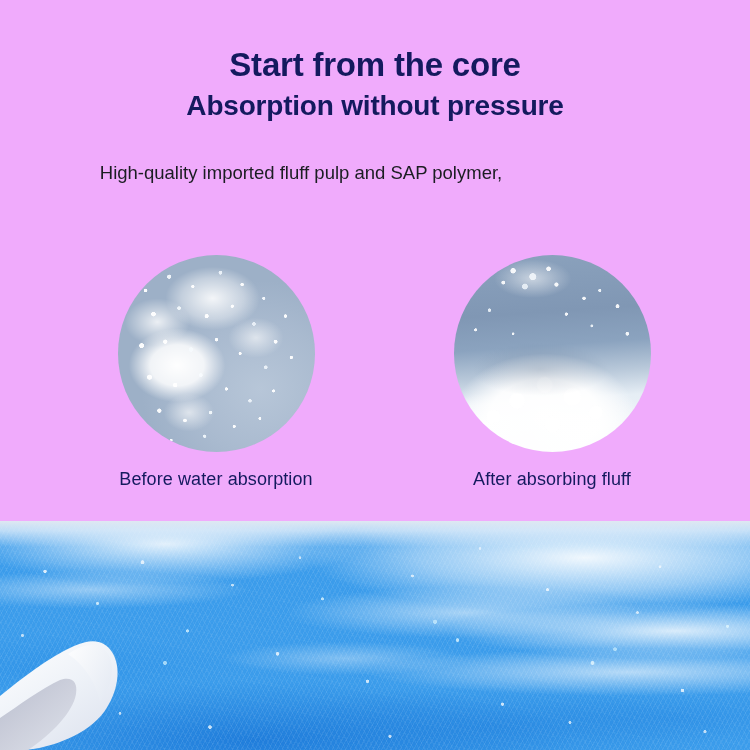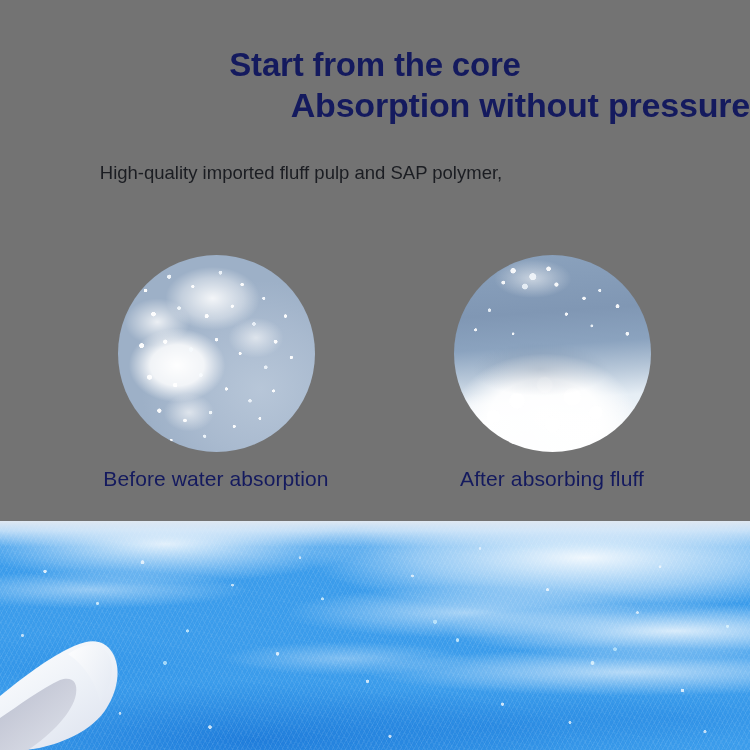--- a/index.html
+++ b/index.html
@@ -14,38 +14,38 @@
   body {
     font-family: "Liberation Sans", sans-serif;
     background: #dce4ee;
     position: relative;
   }
 
   .banner {
     position: relative;
     width: 750px;
     height: 750px;
-    background: #737373;
+    background: #f0abfc;
     overflow: hidden;
   }
 
   
   .headline {
     position: absolute;
     top: 44px;
     left: 0;
     width: 750px;
     text-align: center;
     color: #141a5e;
     font-weight: bold;
     font-size: 33px;
     line-height: 41px;
     letter-spacing: -0.2px;
   }
-  .headline .line2 { font-size: 34px; text-align: right; }
+  .headline .line2 { font-size: 28px; }
 
   
   .subtitle {
     position: absolute;
     top: 152px;
     left: 0;
     width: 602px;
     text-align: center;
     color: #1b1d22;
     font-size: 18.5px;
@@ -174,21 +174,21 @@
     content: "";
     position: absolute;
     inset: 0;
     background:
       radial-gradient(ellipse 46% 18% at 44% 58%, rgba(105,125,150,0.30) 0%, rgba(105,125,150,0) 75%);
   }
 
   .circle-caption {
     margin-top: 16px;
     color: #141a5e;
-    font-size: 21px;
+    font-size: 18px;
     line-height: 22px;
     letter-spacing: 0.1px;
   }
 
   
   .hero {
     position: absolute;
     left: 0;
     top: 521px;
     width: 750px;

